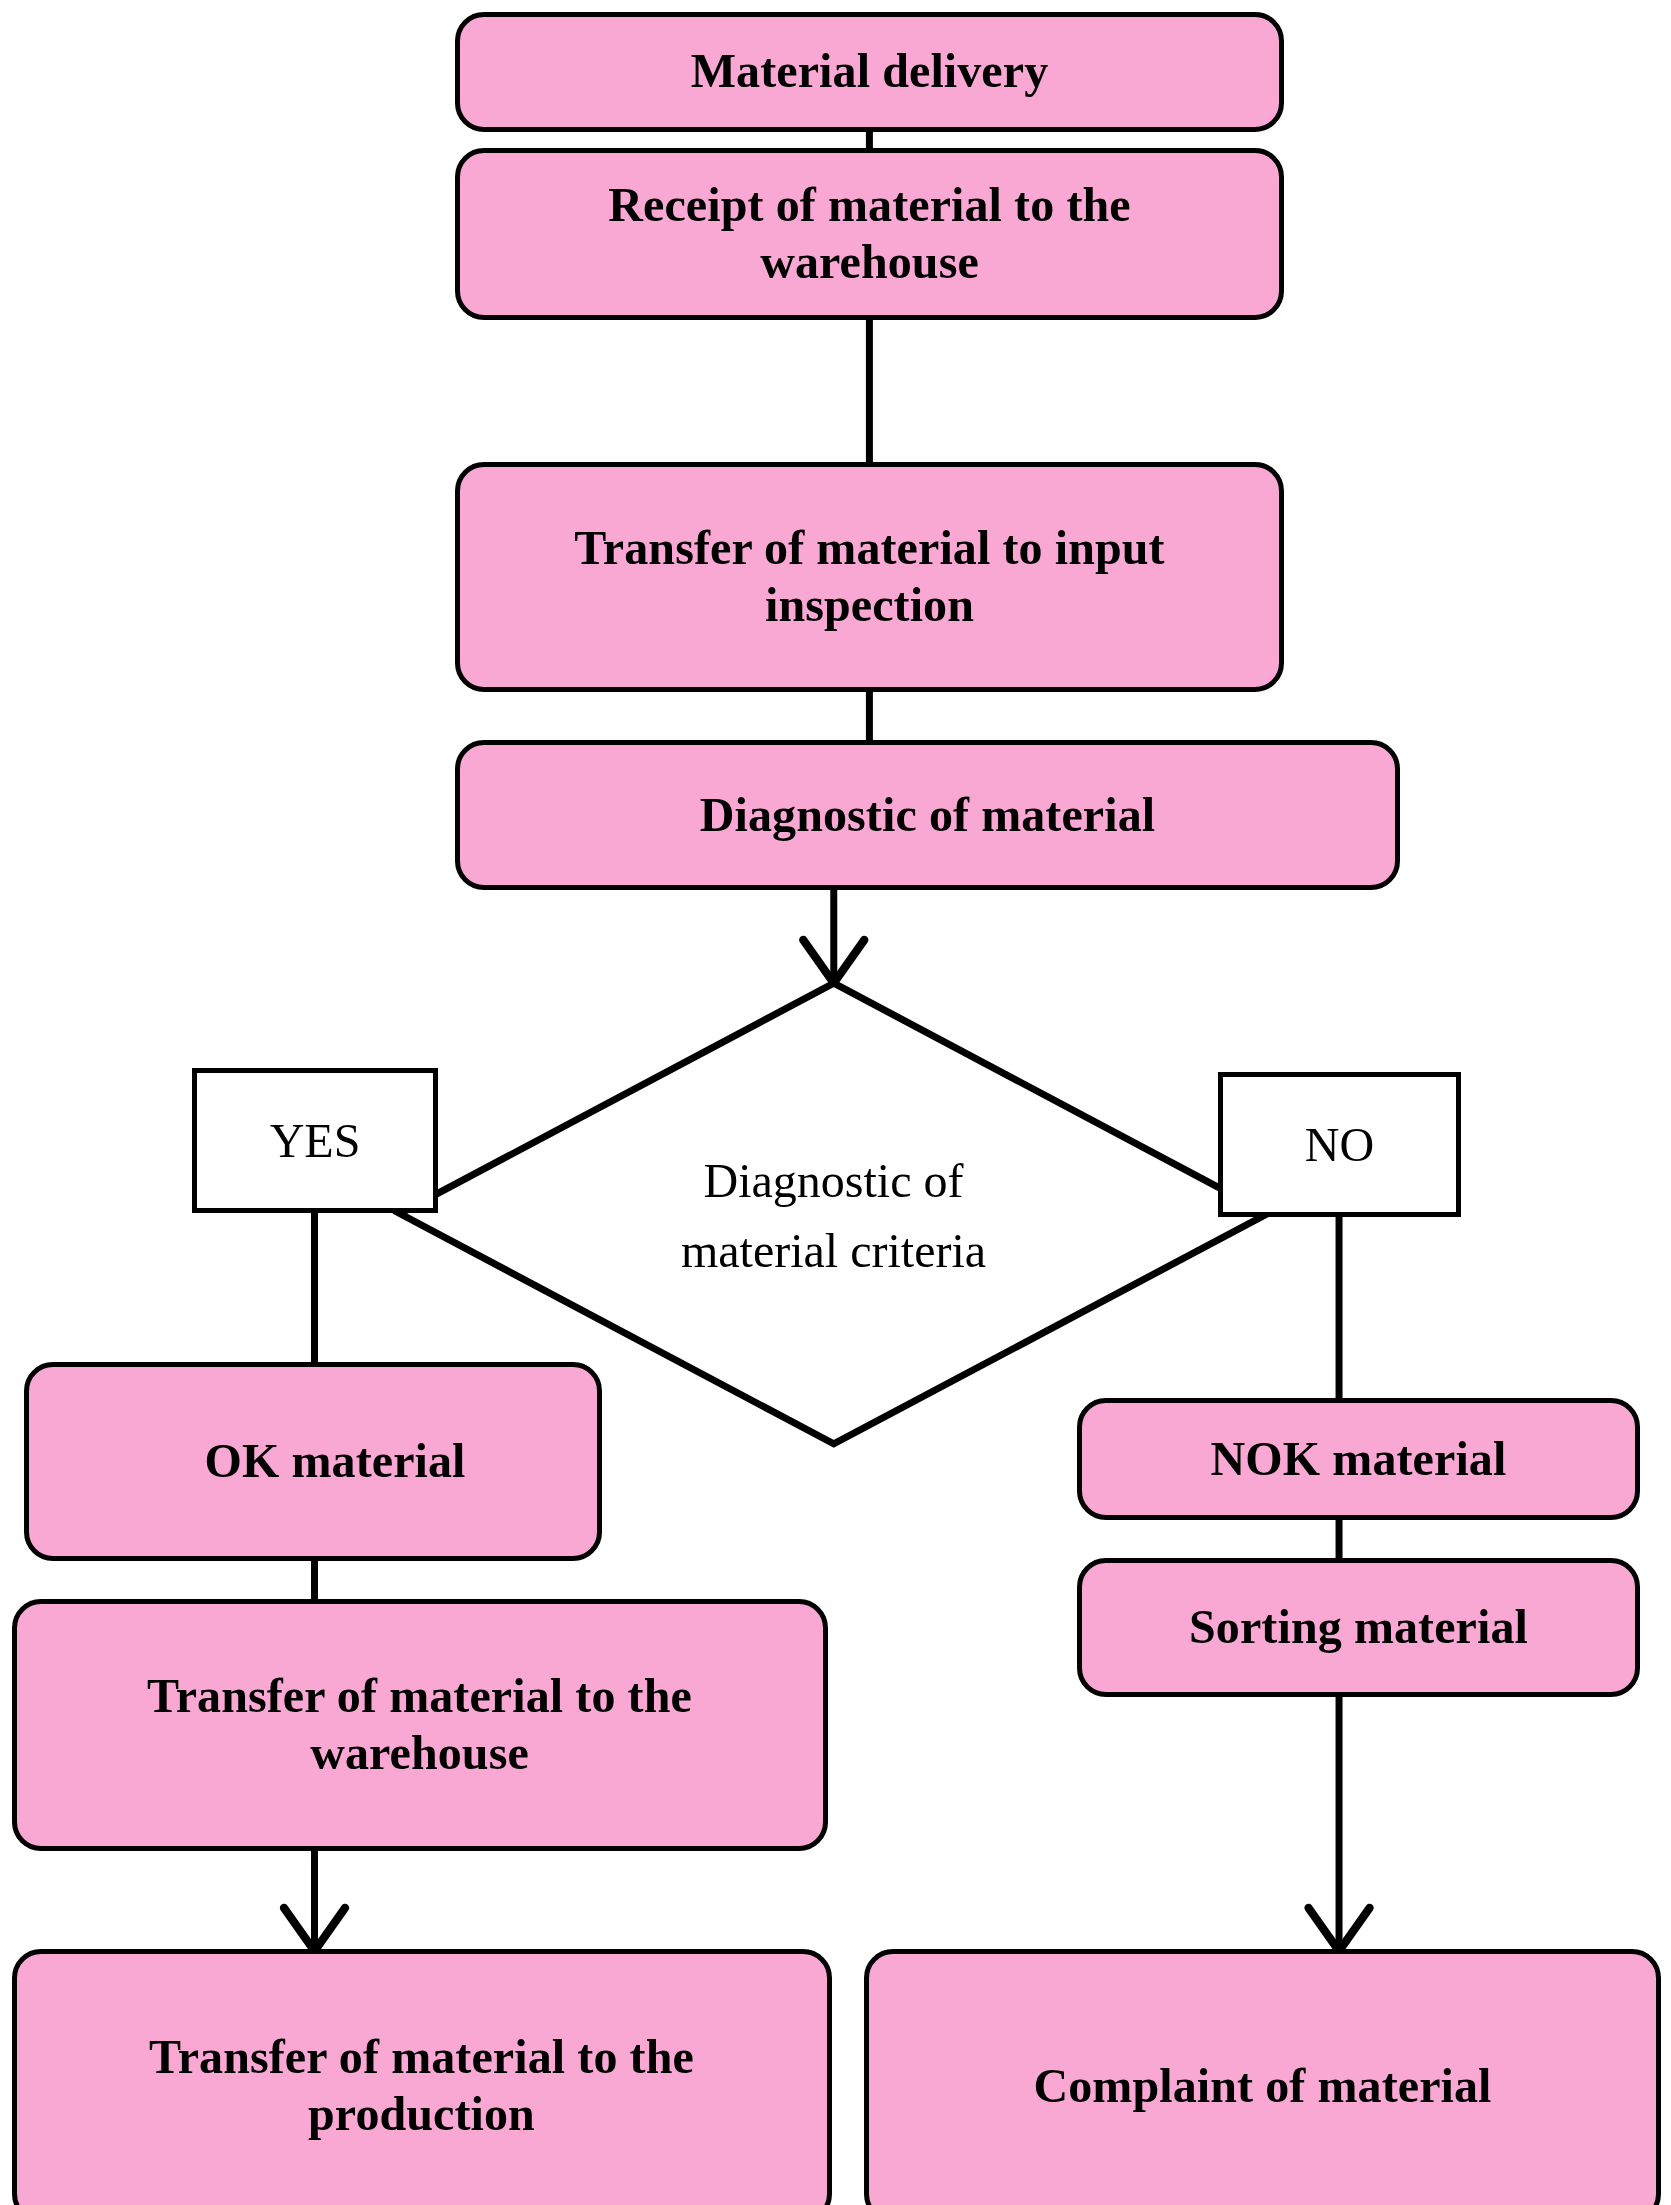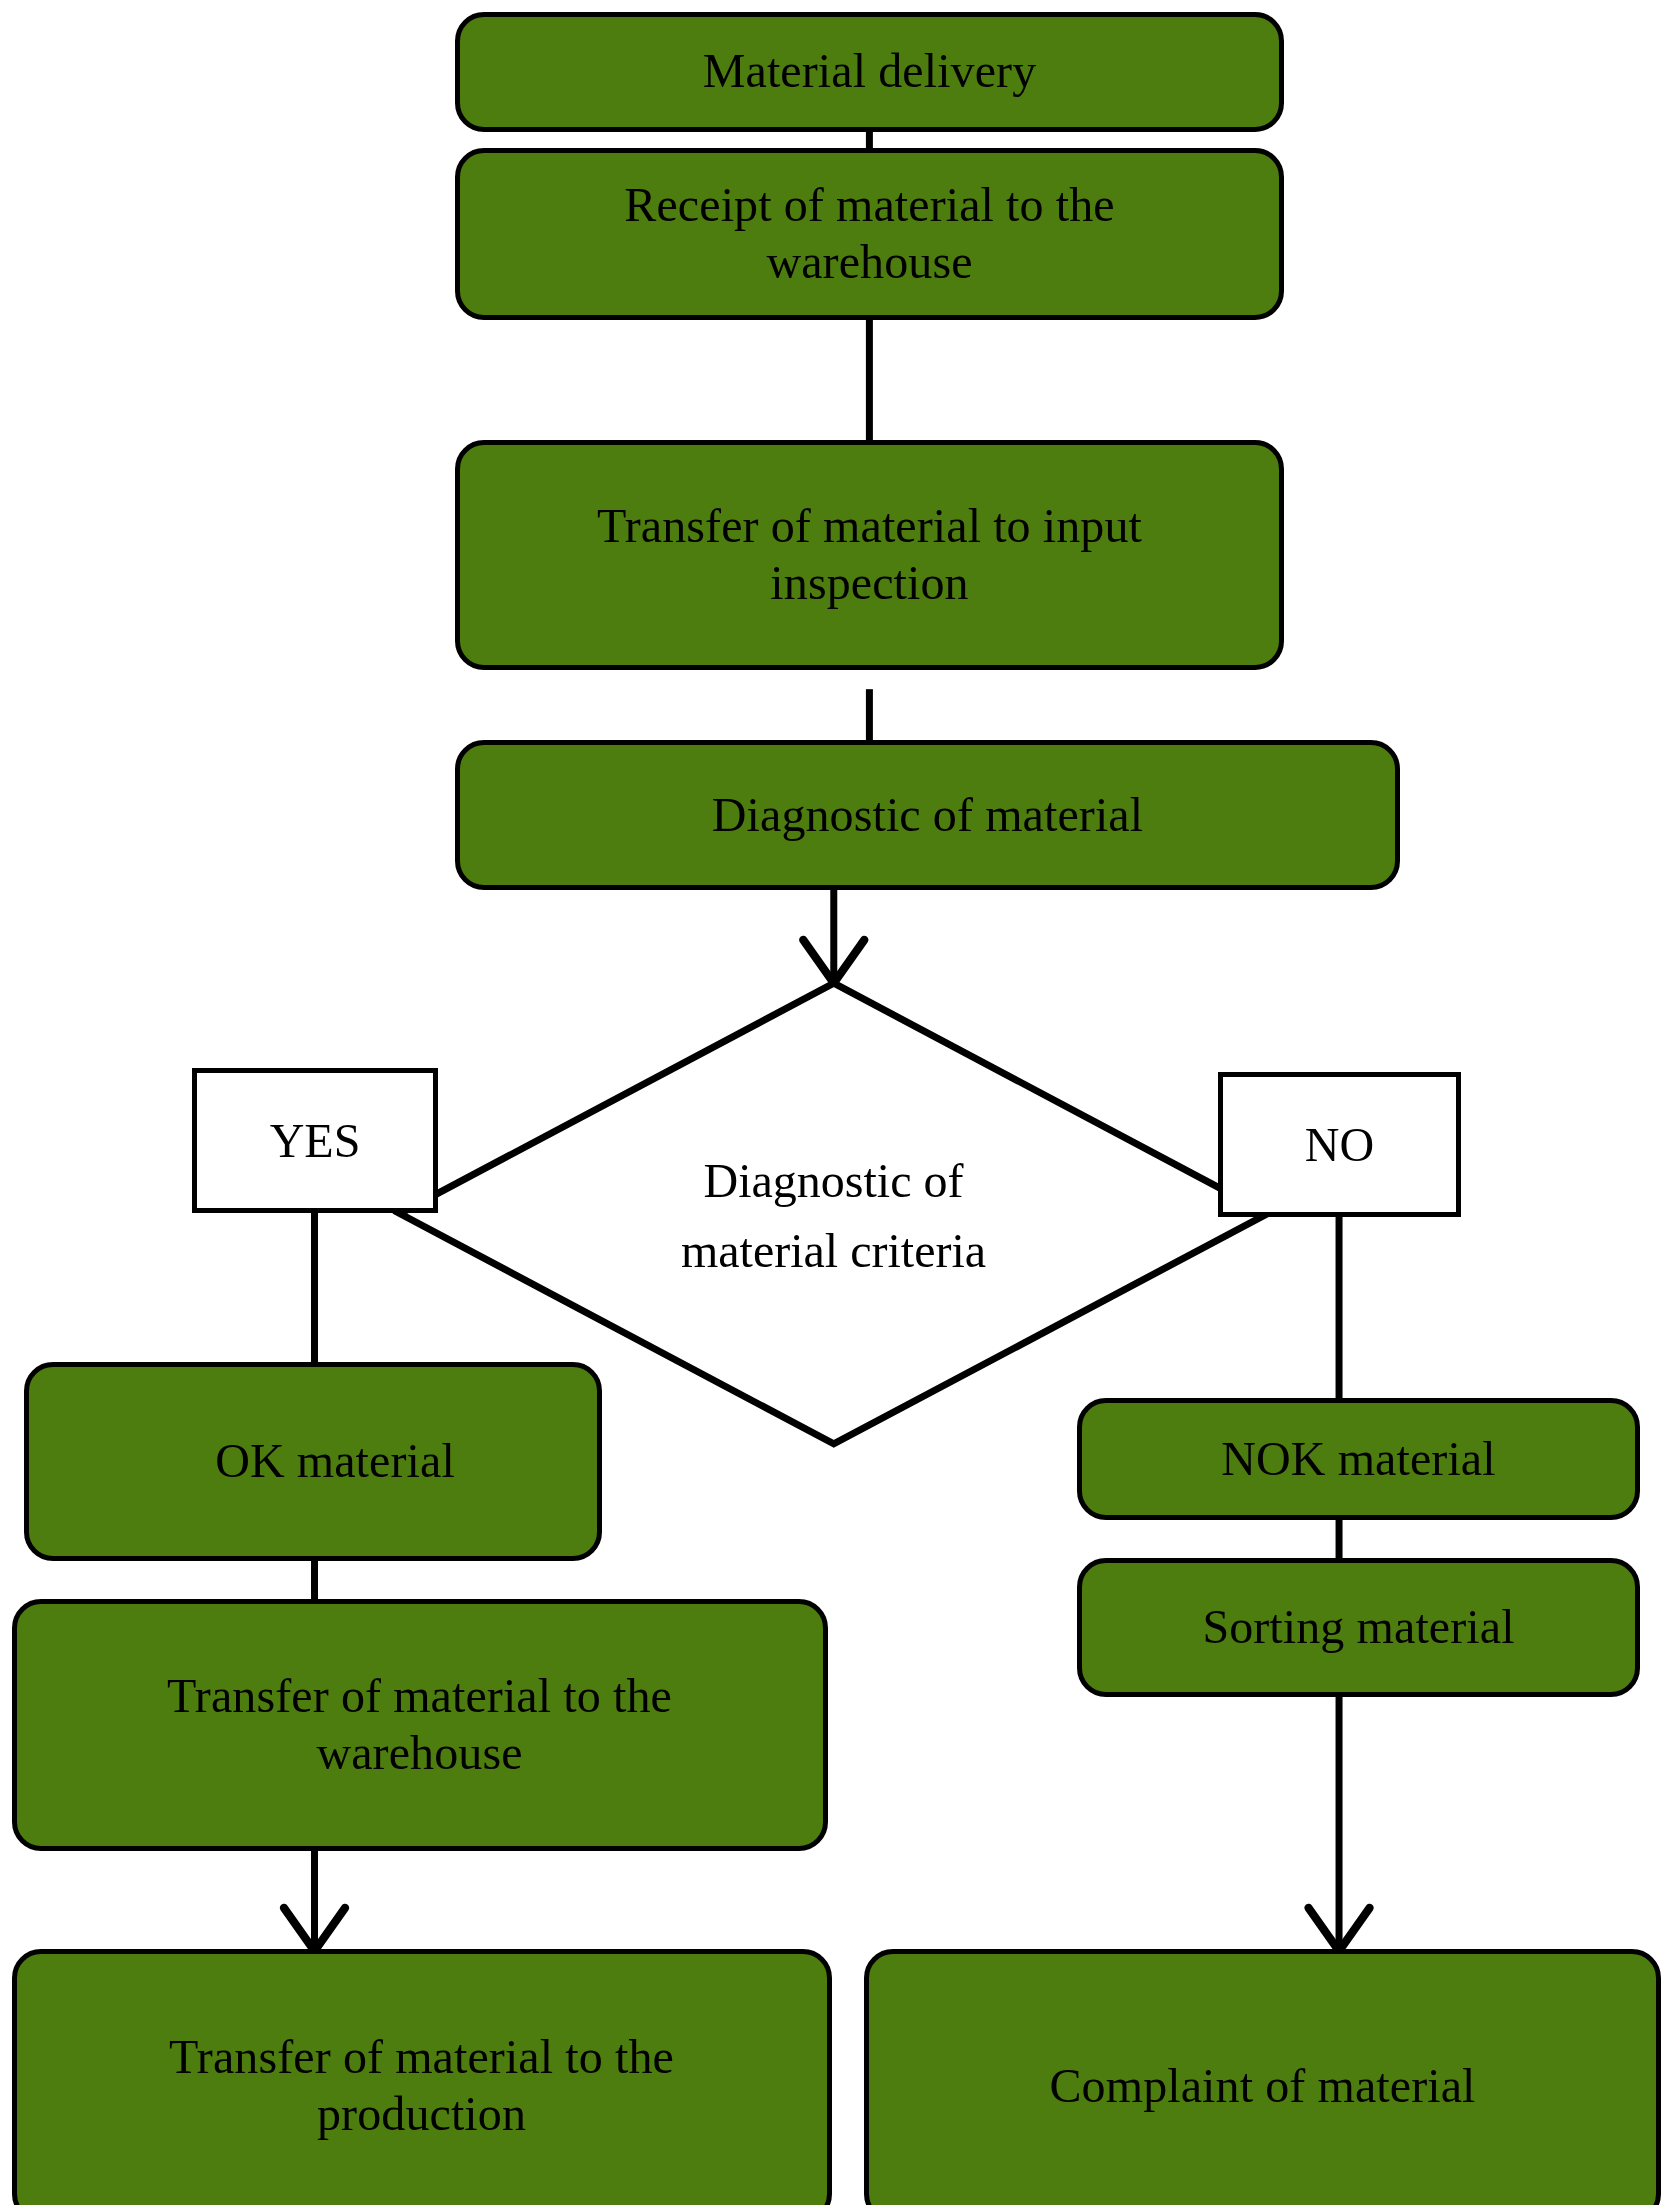--- a/index.html
+++ b/index.html
@@ -16,26 +16,27 @@
     overflow: hidden;
     font-family: "Liberation Serif", "DejaVu Serif", serif;
     color: #000000;
   }
   
   .pbox {
     position: absolute;
     box-sizing: border-box;
     border: 5.7px solid #000000;
     border-radius: 29px;
-    background: #4d7c0f;
+    background: #f9a8d4;
     display: flex;
     align-items: center;
     justify-content: center;
     text-align: center;
     z-index: 20;
+    font-weight: bold;
   }
   .pbox .ptext {
     font-size: 48px;
     line-height: 1.18;
     letter-spacing: 0.1px;
     padding: 0 16.5px;
     white-space: pre-line;
   }
   
   .sbox {
@@ -128,21 +129,21 @@
 
   <div class="pbox" style="left:455px; top:11.5px; width:829px; height:120px;">
     <span class="ptext">Material delivery</span>
   </div>
 
   <div class="pbox" style="left:455px; top:148px; width:829px; height:172px;">
     <span class="ptext">Receipt of material to the
 warehouse</span>
   </div>
 
-  <div class="pbox" style="left:455px; top:440px; width:829px; height:230px;">
+  <div class="pbox" style="left:455px; top:462px; width:829px; height:230px;">
     <span class="ptext">Transfer of material to input
 inspection</span>
   </div>
 
   <div class="pbox" style="left:455px; top:740px; width:945px; height:150px;">
     <span class="ptext">Diagnostic of material</span>
   </div>
 
   <div class="sbox" style="left:1218px; top:1072px; width:243px; height:145px;">
     <span class="ptext">NO</span>

